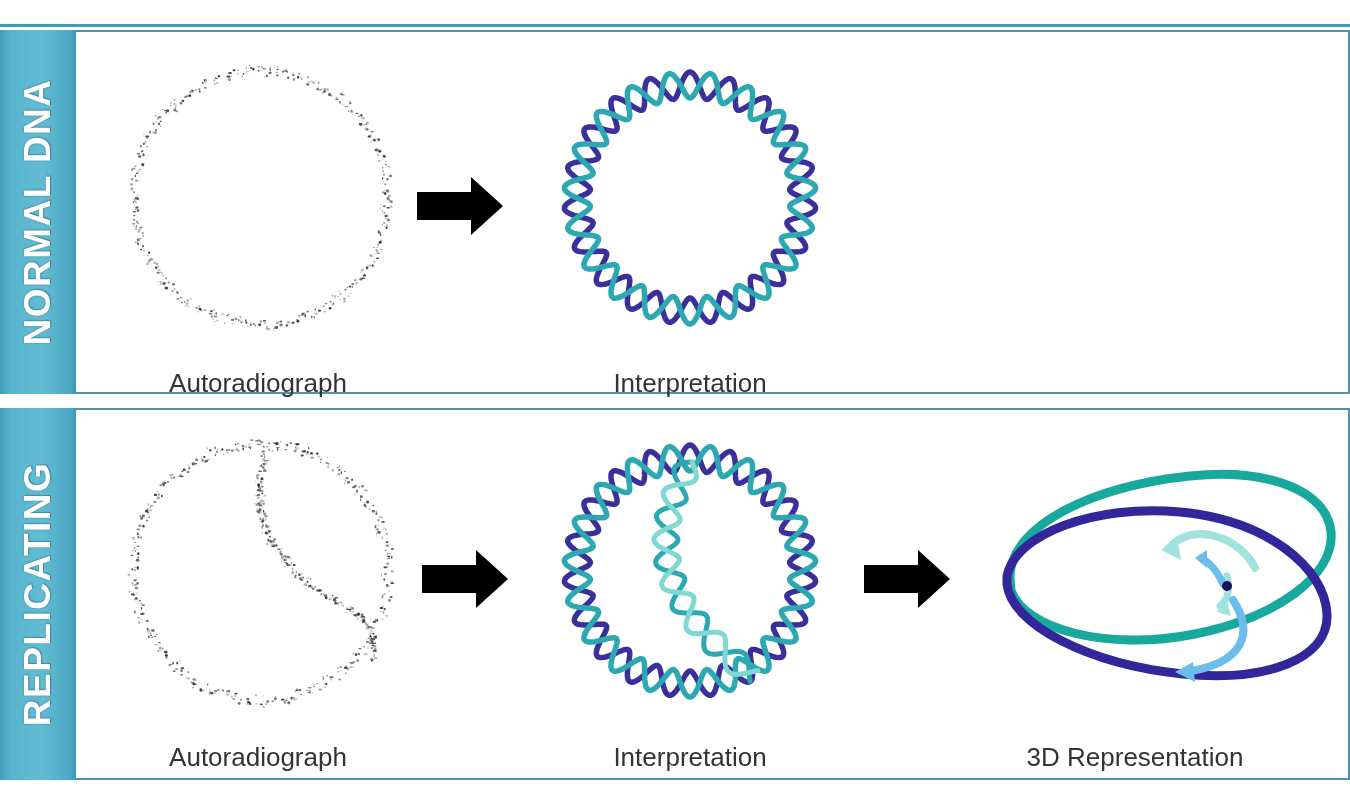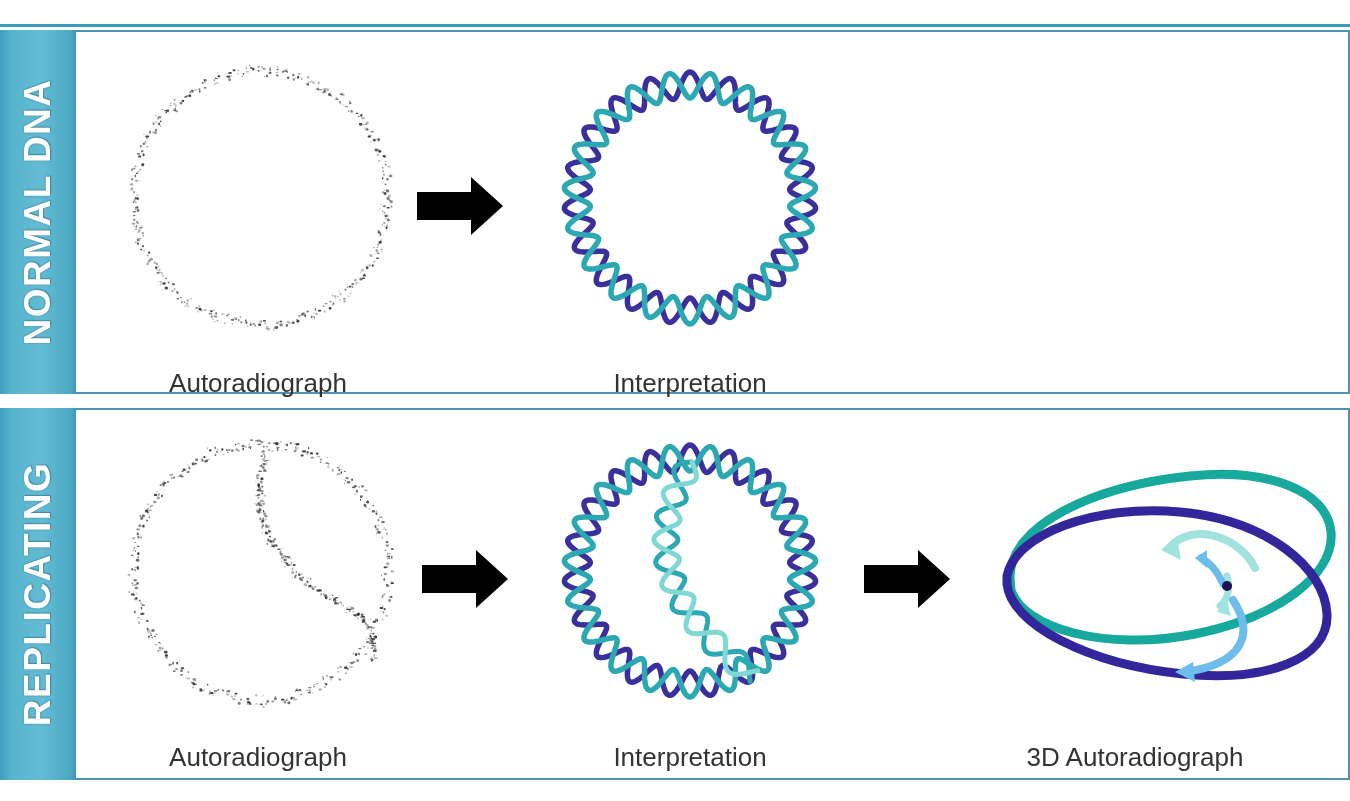--- a/index.html
+++ b/index.html
@@ -1307,16 +1307,16 @@
           <path d="M 252,122 L 240,130 L 252,140 Z" fill="#6cbcec"></path>
         </g>
         <circle cx="272" cy="158" r="5" fill="#1a1258"></circle>
       </svg>
     </div>
 
     <div class="caption" style="left:258px; top:334px;">Autoradiograph</div>
 
     <div class="caption" style="left:690px; top:334px;">Interpretation</div>
 
-    <div class="caption" style="left:1135px; top:334px;">3D Autoradiograph</div>
+    <div class="caption" style="left:1135px; top:334px;">3D Representation</div>
   </div>
 
 </div>
 
 </body></html>

